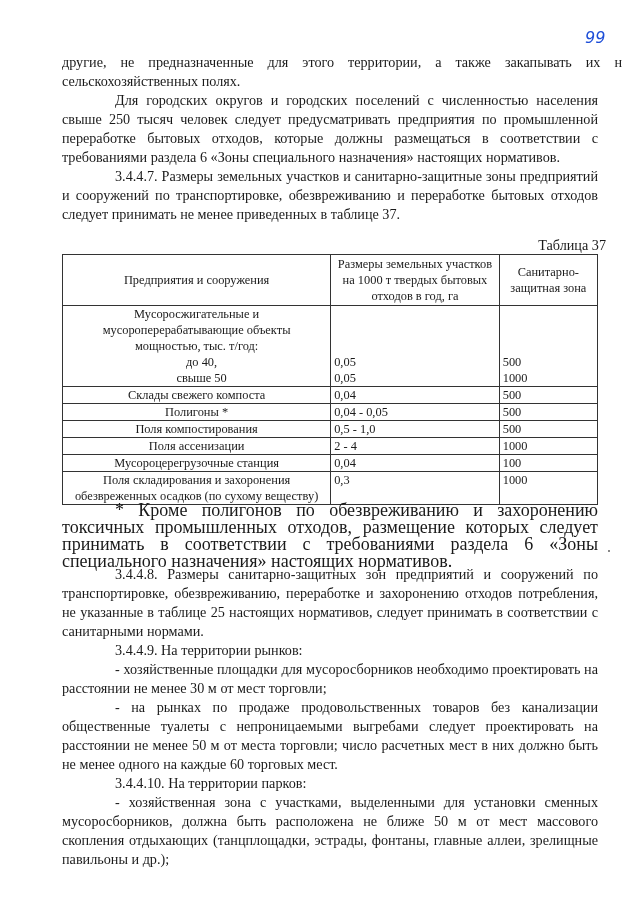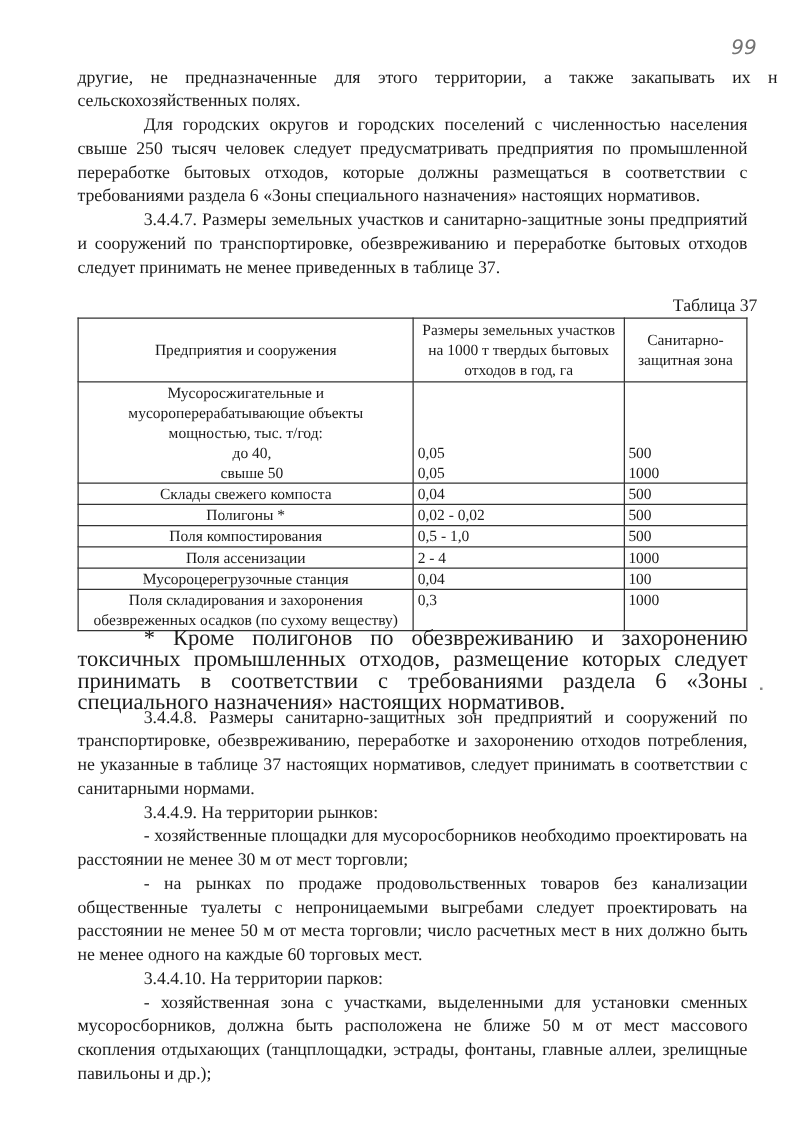--- a/index.html
+++ b/index.html
@@ -2,21 +2,21 @@
 <html><head>
   <meta charset="utf-8">
   <style>
     html, body { margin: 0; padding: 0; }
     body {
       width: 640px; height: 905px; background: #ffffff; position: relative; overflow: hidden;
       font-family: "Liberation Serif", "DejaVu Serif", serif; color: #1a1a1a;
     }
     .page-number {
       position: absolute; top: 28px; left: 585px; font-size: 16px; font-style: italic;
-      font-family: "DejaVu Sans", sans-serif; color: #737373;
+      font-family: "DejaVu Sans", sans-serif; color: #1d4ed8;
     }
     .text-block { position: absolute; left: 62px; width: 560px; font-size: 14.2px; line-height: 19px; }
     .p { margin: 0; text-align: justify; text-align-last: left; }
     .indent { text-indent: 53px; }
     .just-all { text-align-last: justify; }
 
     .table-caption {
       position: absolute; top: 237px; left: 508px; width: 98px; text-align: right; font-size: 14.2px;
     }
     table.t37 {
@@ -77,21 +77,21 @@
         <span style="display:block">1000</span>
       </td>
     </tr>
     <tr>
       <td class="name">Склады свежего компоста</td>
       <td class="num">0,04</td>
       <td class="num">500</td>
     </tr>
     <tr>
       <td class="name">Полигоны *</td>
-      <td class="num">0,02 - 0,02</td>
+      <td class="num">0,04 - 0,05</td>
       <td class="num">500</td>
     </tr>
     <tr>
       <td class="name">Поля компостирования</td>
       <td class="num">0,5 - 1,0</td>
       <td class="num">500</td>
     </tr>
     <tr>
       <td class="name">Поля ассенизации</td>
       <td class="num">2 - 4</td>
@@ -110,19 +110,19 @@
   </tbody>
 </table>
 
 <div class="footnote">
   <p class="p indent">* Кроме полигонов по обезвреживанию и захоронению токсичных промышленных отходов, размещение которых следует принимать в соответствии с требованиями раздела 6 «Зоны специального назначения» настоящих нормативов.</p>
 </div>
 
 <div class="speck" style="top:550px; left:608px;"></div>
 
 <div class="text-block" style="top:565px; width:536px;">
-  <p class="p indent">3.4.4.8. Размеры санитарно-защитных зон предприятий и сооружений по транспортировке, обезвреживанию, переработке и захоронению отходов потребления, не указанные в таблице 37 настоящих нормативов, следует принимать в соответствии с санитарными нормами.</p>
+  <p class="p indent">3.4.4.8. Размеры санитарно-защитных зон предприятий и сооружений по транспортировке, обезвреживанию, переработке и захоронению отходов потребления, не указанные в таблице 25 настоящих нормативов, следует принимать в соответствии с санитарными нормами.</p>
   <p class="p indent">3.4.4.9. На территории рынков:</p>
   <p class="p indent">- хозяйственные площадки для мусоросборников необходимо проектировать на расстоянии не менее 30 м от мест торговли;</p>
   <p class="p indent">- на рынках по продаже продовольственных товаров без канализации общественные туалеты с непроницаемыми выгребами следует проектировать на расстоянии не менее 50 м от места торговли; число расчетных мест в них должно быть не менее одного на каждые 60 торговых мест.</p>
   <p class="p indent">3.4.4.10. На территории парков:</p>
   <p class="p indent">- хозяйственная зона с участками, выделенными для установки сменных мусоросборников, должна быть расположена не ближе 50 м от мест массового скопления отдыхающих (танцплощадки, эстрады, фонтаны, главные аллеи, зрелищные павильоны и др.);</p>
 </div>
 
 </body></html>

